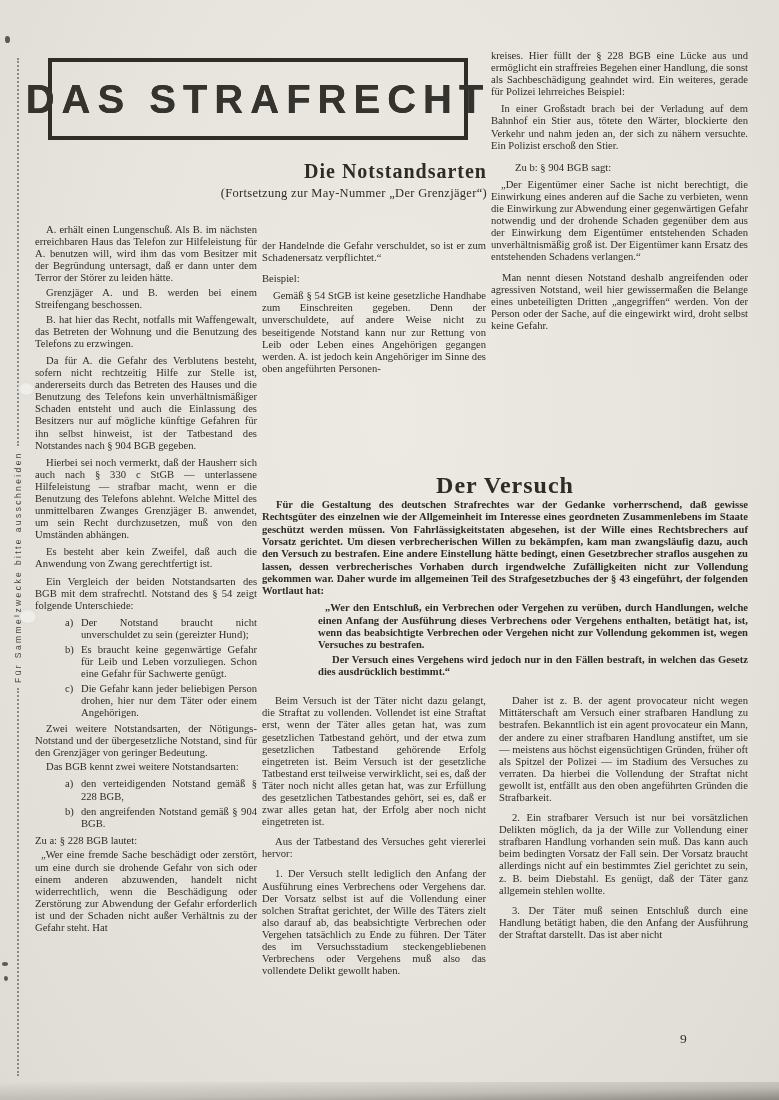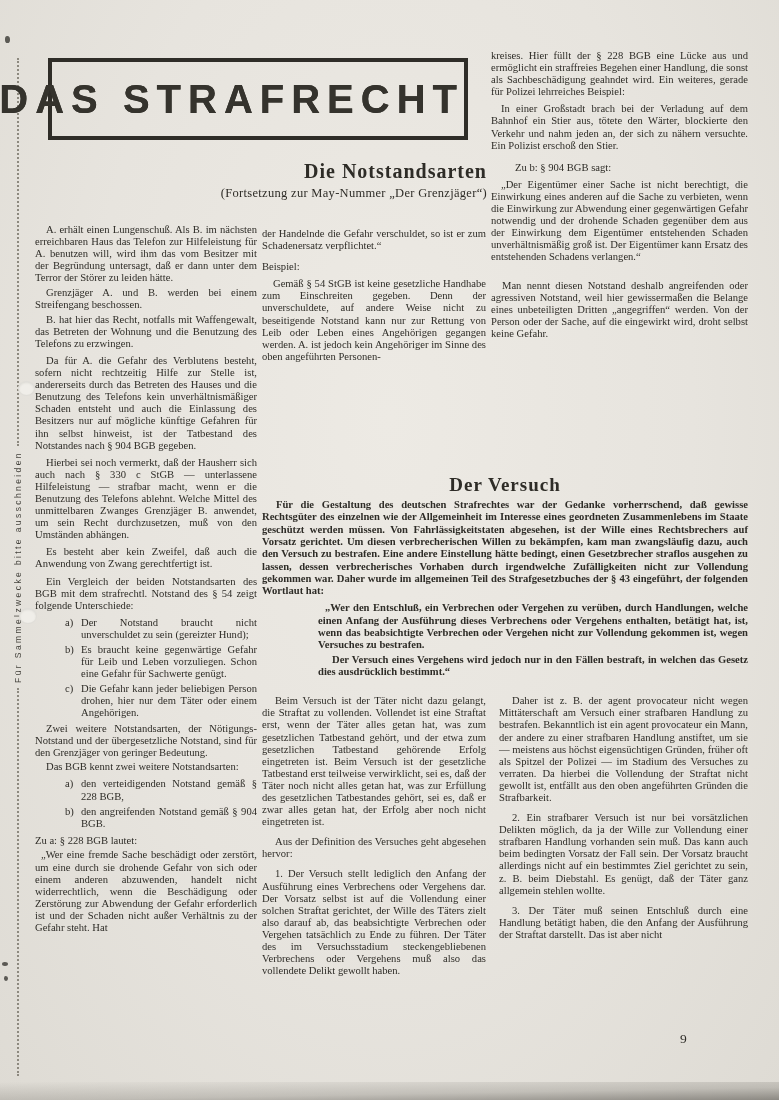--- a/index.html
+++ b/index.html
@@ -32,51 +32,51 @@
     padding:5px 0;white-space:nowrap;
   }
   
   .hole{position:absolute;border-radius:50%;background:#f0eee9;border:1px solid rgba(90,87,80,0.10);
     box-shadow:inset 0 1px 2px rgba(90,87,80,0.10);}
   .speck{position:absolute;background:#3a3833;border-radius:45% 55% 50% 50%;opacity:.8;}
   
   .masthead{
     position:absolute;left:48px;top:58px;width:412px;height:74px;
     border:4px solid #2f2d28;
-    display:flex;align-items:center;justify-content:flex-end;
+    display:flex;align-items:center;justify-content:center;
   }
   .masthead-title{
     font-family:"Liberation Sans", sans-serif;
     font-weight:700;font-size:40px;letter-spacing:7px;
     color:#35332d;white-space:nowrap;
     text-shadow:0 0 .5px #35332d;
   }
   
   .s1head{position:absolute;left:35px;top:160px;width:452px;text-align:right;}
   .s1head h1{margin:0;font-size:20px;font-weight:700;letter-spacing:1px;}
   .s1head .sub{margin-top:3px;font-size:12.5px;letter-spacing:.3px;}
   
   .col{position:absolute;font-size:10.6px;line-height:12.1px;text-align:justify;hyphens:auto;}
   .col p{margin:0 0 2.5px 0;}
   .col .ind{text-indent:11px;}
   .col .gap{margin-top:5px;}
   .c1{left:35px;top:224px;width:222px;}
-  .c2{left:262px;top:228px;width:224px;}
+  .c2{left:262px;top:240px;width:224px;}
   .c3{left:491px;top:50px;width:257px;}
   
   .bq{margin-left:30px;text-indent:10px;}
   .bq2{margin-left:30px;text-indent:0;}
   .deepq{margin-left:44px;text-indent:6px;}
   
   .li{display:flex;margin:0 0 3px 30px;}
   .li .mk{flex:0 0 16px;}
   .li .tx{flex:1;text-align:justify;}
   
   .s2{position:absolute;left:262px;top:479px;width:486px;font-size:10.6px;line-height:12.1px;}
-  .s2 h2{margin:0 0 8px 0;text-align:center;font-size:19px;font-weight:700;letter-spacing:1px;}
+  .s2 h2{margin:0 0 8px 0;text-align:center;font-size:24px;font-weight:700;letter-spacing:1px;}
   .s2 .intro{margin:0;font-weight:700;text-align:justify;text-indent:14px;line-height:12.3px;}
   .s2 .lawq{margin:5px 0 0 56px;font-weight:700;text-align:justify;text-indent:7px;line-height:12.3px;}
   .s2 .lawq2{margin:2px 0 12px 56px;font-weight:700;text-align:justify;text-indent:14px;line-height:12.3px;}
   .twocol{display:flex;margin-top:17px;}
   .twocol .cl{width:224px;margin-right:13px;}
   .twocol .cr{flex:1;}
   .twocol p{margin:0 0 8px 0;text-align:justify;text-indent:13px;hyphens:auto;}
   .pagenum{position:absolute;left:680px;top:1031px;font-size:13.5px;}
 </style>
 </head>
@@ -143,32 +143,32 @@
     <p class="bq2">der Handelnde die Gefahr verschuldet, so ist er zum Schadenersatz verpflichtet.“</p>
     <p class="gap" style="margin-top:9px;">Beispiel:</p>
     <p class="ind gap">Gemäß § 54 StGB ist keine gesetzliche Handhabe zum Einschreiten gegeben. Denn der unverschuldete, auf andere Weise nicht zu beseitigende Notstand kann nur zur Rettung von Leib oder Leben eines Angehörigen gegangen werden. A. ist jedoch kein Angehöriger im Sinne des oben angeführten Personen-</p>
   </div>
 
   <div class="col c3">
     <p>kreises. Hier füllt der § 228 BGB eine Lücke aus und ermöglicht ein straffreies Begehen einer Handlung, die sonst als Sachbeschädigung geahndet wird. Ein weiteres, gerade für Polizei lehrreiches Beispiel:</p>
     <p class="bq gap">In einer Großstadt brach bei der Verladung auf dem Bahnhof ein Stier aus, tötete den Wärter, blockierte den Verkehr und nahm jeden an, der sich zu nähern versuchte. Ein Polizist erschoß den Stier.</p>
     <p class="gap" style="margin-top:10px;margin-left:24px;">Zu b: § 904 BGB sagt:</p>
     <p class="bq gap">„Der Eigentümer einer Sache ist nicht berechtigt, die Einwirkung eines anderen auf die Sache zu verbieten, wenn die Einwirkung zur Abwendung einer gegenwärtigen Gefahr notwendig und der drohende Schaden gegenüber dem aus der Einwirkung dem Eigentümer entstehenden Schaden unverhältnismäßig groß ist. Der Eigentümer kann Ersatz des entstehenden Schadens verlangen.“</p>
-    <p class="ind gap" style="margin-top:16px;">Man nennt diesen Notstand deshalb angreifenden oder agressiven Notstand, weil hier gewissermaßen die Belange eines unbeteiligten Dritten „angegriffen“ werden. Von der Person oder der Sache, auf die eingewirkt wird, droht selbst keine Gefahr.</p>
+    <p class="ind gap" style="margin-top:8px;">Man nennt diesen Notstand deshalb angreifenden oder agressiven Notstand, weil hier gewissermaßen die Belange eines unbeteiligten Dritten „angegriffen“ werden. Von der Person oder der Sache, auf die eingewirkt wird, droht selbst keine Gefahr.</p>
   </div>
 
   <div class="s2">
     <h2>Der Versuch</h2>
     <p class="intro">Für die Gestaltung des deutschen Strafrechtes war der Gedanke vorherrschend, daß gewisse Rechtsgüter des einzelnen wie der Allgemeinheit im Interesse eines geordneten Zusammenlebens im Staate geschützt werden müssen. Von Fahrlässigkeitstaten abgesehen, ist der Wille eines Rechtsbrechers auf Vorsatz gerichtet. Um diesen verbrecherischen Willen zu bekämpfen, kam man zwangsläufig dazu, auch den Versuch zu bestrafen. Eine andere Einstellung hätte bedingt, einen Gesetzbrecher straflos ausgehen zu lassen, dessen verbrecherisches Vorhaben durch irgendwelche Zufälligkeiten nicht zur Vollendung gekommen war. Daher wurde im allgemeinen Teil des Strafgesetzbuches der § 43 eingeführt, der folgenden Wortlaut hat:</p>
     <p class="lawq">„Wer den Entschluß, ein Verbrechen oder Vergehen zu verüben, durch Handlungen, welche einen Anfang der Ausführung dieses Verbrechens oder Vergehens enthalten, betätigt hat, ist, wenn das beabsichtigte Verbrechen oder Vergehen nicht zur Vollendung gekommen ist, wegen Versuches zu bestrafen.</p>
     <p class="lawq2">Der Versuch eines Vergehens wird jedoch nur in den Fällen bestraft, in welchen das Gesetz dies ausdrücklich bestimmt.“</p>
     <div class="twocol">
       <div class="cl">
         <p>Beim Versuch ist der Täter nicht dazu gelangt, die Straftat zu vollenden. Vollendet ist eine Straftat erst, wenn der Täter alles getan hat, was zum gesetzlichen Tatbestand gehört, und der etwa zum gesetzlichen Tatbestand gehörende Erfolg eingetreten ist. Beim Versuch ist der gesetzliche Tatbestand erst teilweise verwirklicht, sei es, daß der Täter noch nicht alles getan hat, was zur Erfüllung des gesetzlichen Tatbestandes gehört, sei es, daß er zwar alles getan hat, der Erfolg aber noch nicht eingetreten ist.</p>
-        <p>Aus der Definition des Versuches geht abgesehen hervor:</p>
+        <p>Aus der Tatbestand des Versuches geht viererlei hervor:</p>
         <p>1. Der Versuch stellt lediglich den Anfang der Ausführung eines Verbrechens oder Vergehens dar. Der Vorsatz selbst ist auf die Vollendung einer solchen Straftat gerichtet, der Wille des Täters zielt also darauf ab, das beabsichtigte Verbrechen oder Vergehen tatsächlich zu Ende zu führen. Der Täter des im Versuchsstadium steckengebliebenen Verbrechens oder Vergehens muß also das vollendete Delikt gewollt haben.</p>
       </div>
       <div class="cr">
         <p>Daher ist z. B. der agent provocateur nicht wegen Mittäterschaft am Versuch einer strafbaren Handlung zu bestrafen. Bekanntlich ist ein agent provocateur ein Mann, der andere zu einer strafbaren Handlung anstiftet, um sie — meistens aus höchst eigensüchtigen Gründen, früher oft als Spitzel der Polizei — im Stadium des Versuches zu verraten. Da hierbei die Vollendung der Straftat nicht gewollt ist, entfällt aus den oben angeführten Gründen die Strafbarkeit.</p>
         <p>2. Ein strafbarer Versuch ist nur bei vorsätzlichen Delikten möglich, da ja der Wille zur Vollendung einer strafbaren Handlung vorhanden sein muß. Das kann auch beim bedingten Vorsatz der Fall sein. Der Vorsatz braucht allerdings nicht auf ein bestimmtes Ziel gerichtet zu sein, z. B. beim Diebstahl. Es genügt, daß der Täter ganz allgemein stehlen wollte.</p>
         <p>3. Der Täter muß seinen Entschluß durch eine Handlung betätigt haben, die den Anfang der Ausführung der Straftat darstellt. Das ist aber nicht</p>
       </div>
     </div>
   </div>
 

